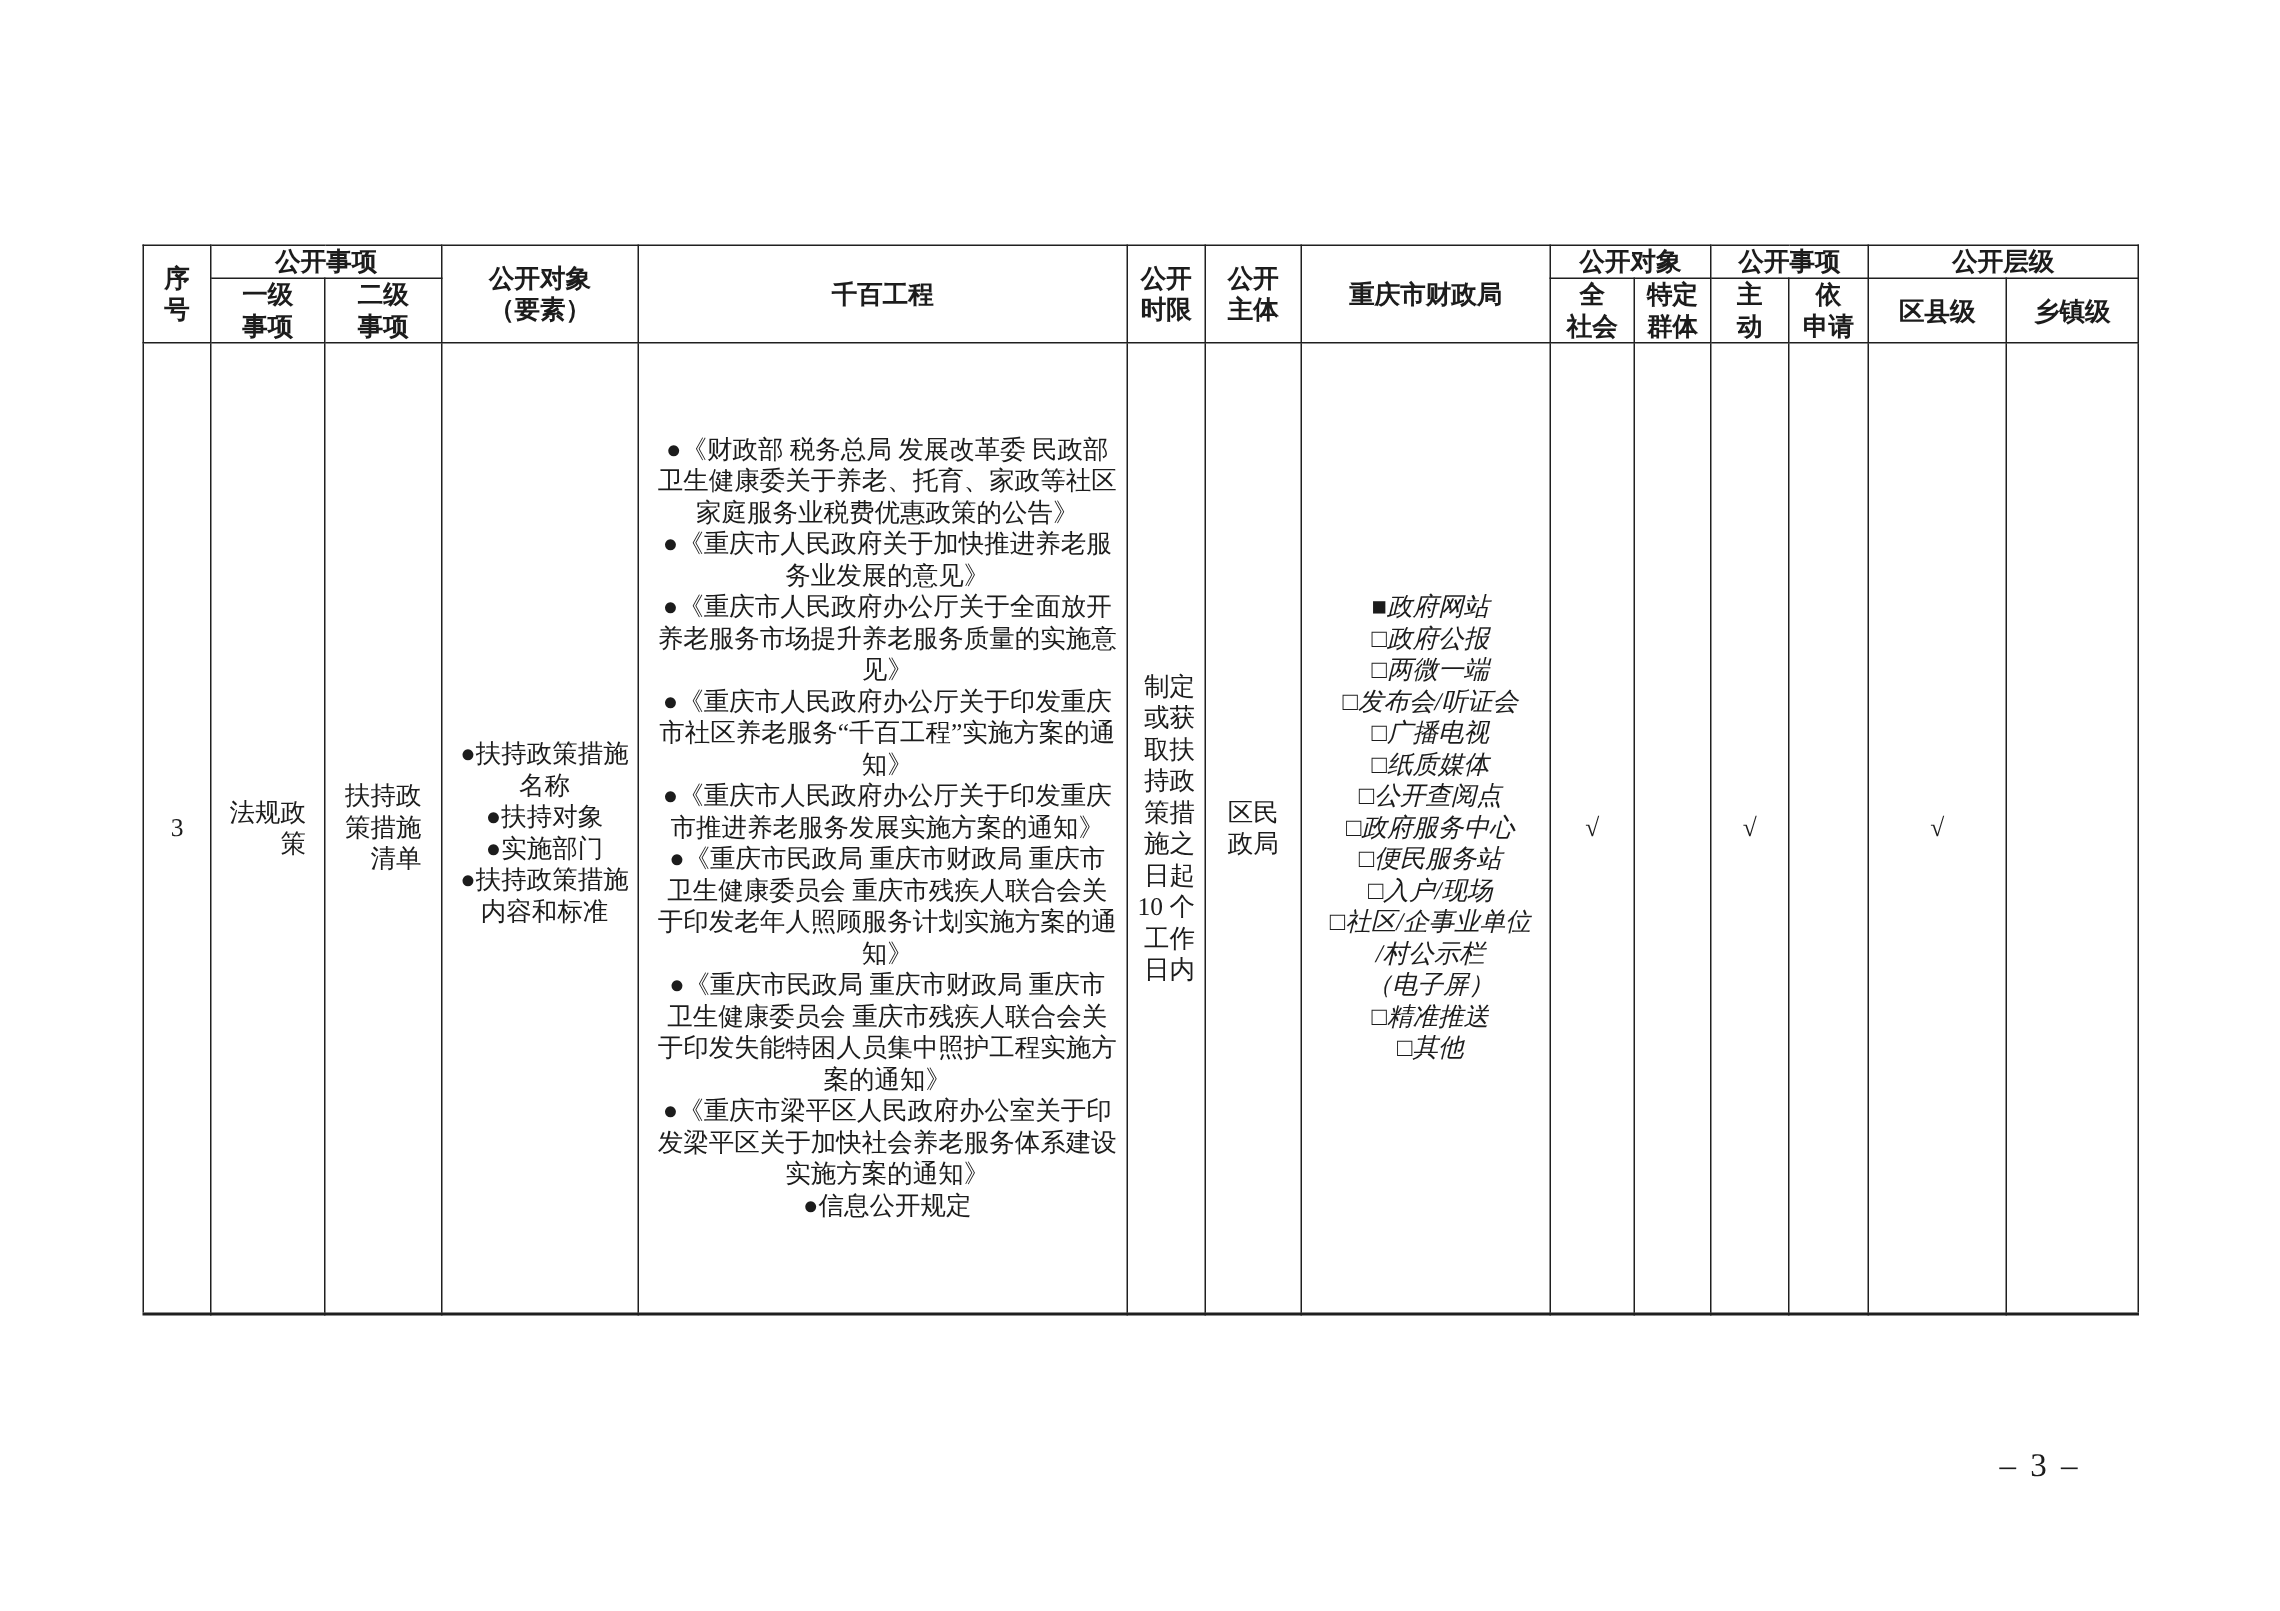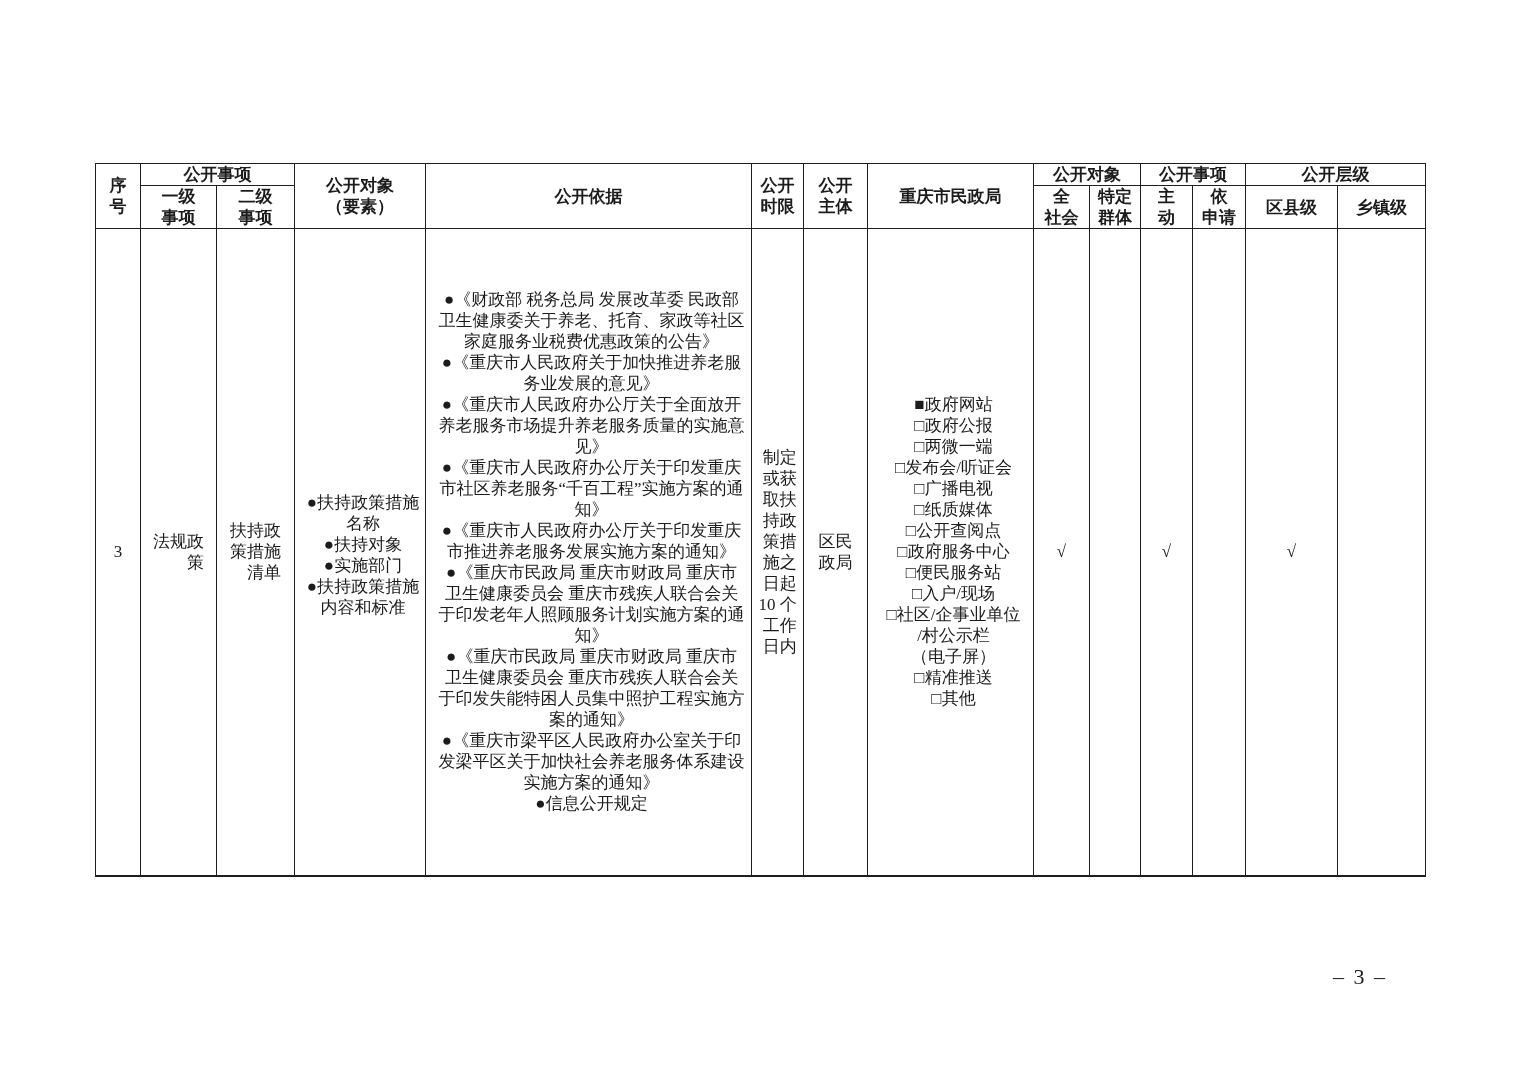--- a/index.html
+++ b/index.html
@@ -44,21 +44,21 @@
     white-space: pre-line;
   }
   td.list-cell {
     text-align: left;
     white-space: pre-line;
     font-size: 16.5px;
     line-height: 21.5px;
   }
   td.basis-cell   { padding: 0 6px 0 12px; font-size: 16px; margin-top: 41px; }
   td.content-cell { padding: 6px 4px 0 10px; margin-top: 17px; }
-  td.channel-cell { padding: 0 4px 0 10px; font-size: 16px; }
+  td.channel-cell { padding: 0 4px 0 10px; font-size: 16px; font-style: italic; }
   td.check-cell   { font-size: 17px; }
   .page-number {
     position: absolute;
     left: 1318px;
     top: 964px;
     width: 84px;
     text-align: center;
     font-size: 22px;
     letter-spacing: 2px;
     color: #1c1c1c;
@@ -86,26 +86,26 @@
       <col style="width:92px">
         <col style="width:88px">
     </colgroup>
     <thead>
       <tr class="hdr-1">
         <th rowspan="2">序
 号</th>
         <th colspan="2">公开事项</th>
         <th rowspan="2">公开对象
 （要素）</th>
-        <th rowspan="2">公开依据</th>
+        <th rowspan="2">千百工程</th>
         <th rowspan="2">公开
 时限</th>
         <th rowspan="2">公开
 主体</th>
-        <th rowspan="2">重庆市民政局</th>
+        <th rowspan="2">重庆市财政局</th>
         <th colspan="2">公开对象</th>
         <th colspan="2">公开事项</th>
         <th colspan="2">公开层级</th>
       </tr>
       <tr class="hdr-2">
         <th>一级
 事项</th>
         <th>二级
 事项</th>
         <th>全

